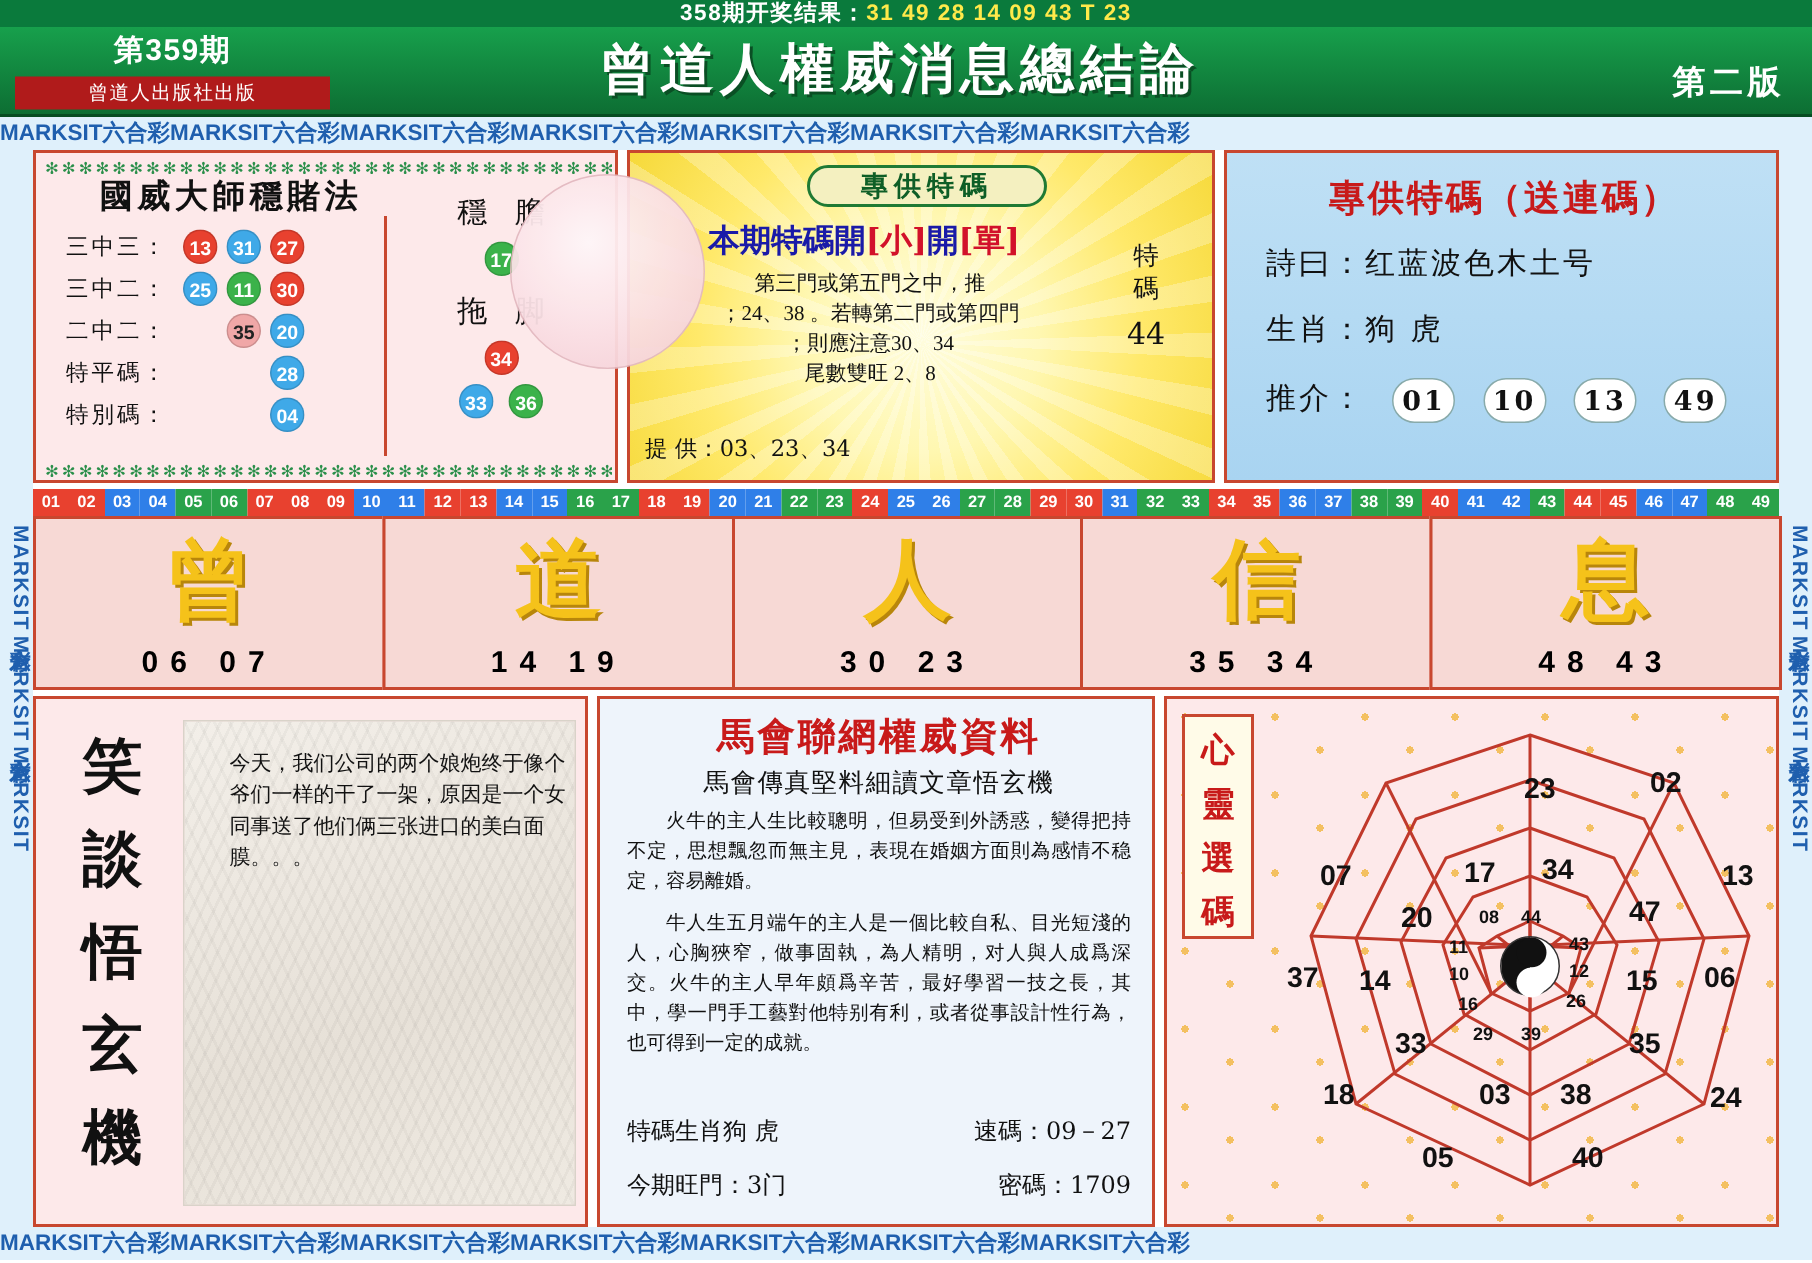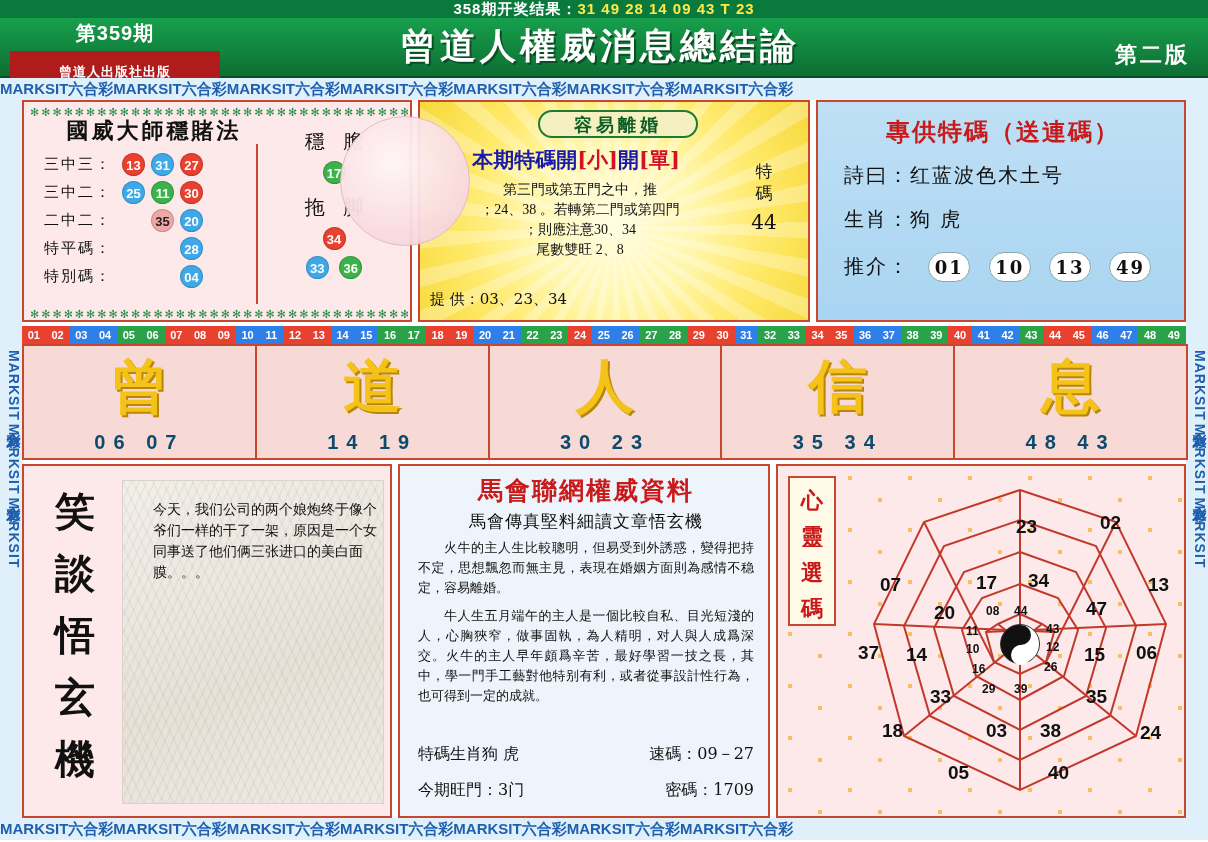--- a/index.html
+++ b/index.html
@@ -27,21 +27,21 @@
     position:absolute; left:0; top:18px; width:1208px; height:60px;
     background:linear-gradient(#17a04c,#0d6e33);
     border-bottom:2px solid #064d22;
   }
   .issue-box {
     position:absolute; left:10px; top:2px; width:210px; text-align:center; color:#fff;
   }
   .issue-no { font-size:20px; font-weight:bold; color:#ffffff; letter-spacing:1px;}
   .issue-pub {
     margin-top:4px; font-size:13px; color:#ffffff; background:#b01b1b;
-    padding:12px 4px; letter-spacing:1px;font-weight:bold;
+    padding:2px 4px; letter-spacing:1px;
   }
   .main-title {
     position:absolute; left:300px; top:4px; width:600px; text-align:center;
     font-family:"DejaVu Serif", serif;
     font-size:36px; font-weight:bold; color:#fff;
     letter-spacing:4px;
     text-shadow:2px 2px 0 #0a4f24;
   }
   .edition {
     position:absolute; right:18px; top:22px;
@@ -177,21 +177,21 @@
   .bigcell {
     flex:1; border:2px solid #c8472f; background:#f7d9d5; position:relative; margin-right:-2px;
   }
   .bigchar {
     position:absolute; left:0; top:2px; width:100%; text-align:center;
     font-family:"DejaVu Serif", serif; font-size:58px; font-weight:bold; color:#f5c21a;
     text-shadow:2px 2px 0 #b8860b;
   }
   .bignums {
     position:absolute; left:0; bottom:4px; width:100%; text-align:center;
-    font-size:20px; font-weight:bold; color:#0c4a6e; letter-spacing:8px;
+    font-size:20px; font-weight:bold; color:#000000; letter-spacing:8px;
   }
 
   
   .row3 { position:absolute; left:0; top:364px; width:1164px; height:354px; }
   .panelD {
     position:absolute; left:0; top:0; width:370px; height:354px;
     background:#fde9ea; border:2px solid #c8472f;
   }
   .vtitle {
     position:absolute; left:10px; top:14px; width:82px; text-align:center;
@@ -350,21 +350,21 @@
             <span class="ball b-blue">33</span>
             <span class="ball b-green">36</span>
           </div>
         </div>
 
         <div class="circle-overlay"></div>
       </div>
 
       <div class="panelB">
         <div class="sun"></div>
-        <div class="tbadge">容易離婚</div>
+        <div class="tbadge">專供特碼</div>
         <div class="bline">
           <span>本期特碼開</span><span class="rd">[小]</span><span>開</span><span class="rd">[單]</span>
         </div>
         <div class="btext">
           <div>第三門或第五門之中，推</div>
           <div>；24、38 。若轉第二門或第四門</div>
           <div>；則應注意30、34</div>
           <div>尾數雙旺 2、8</div>
         </div>
         <div class="bprov">提 供：03、23、34</div>

